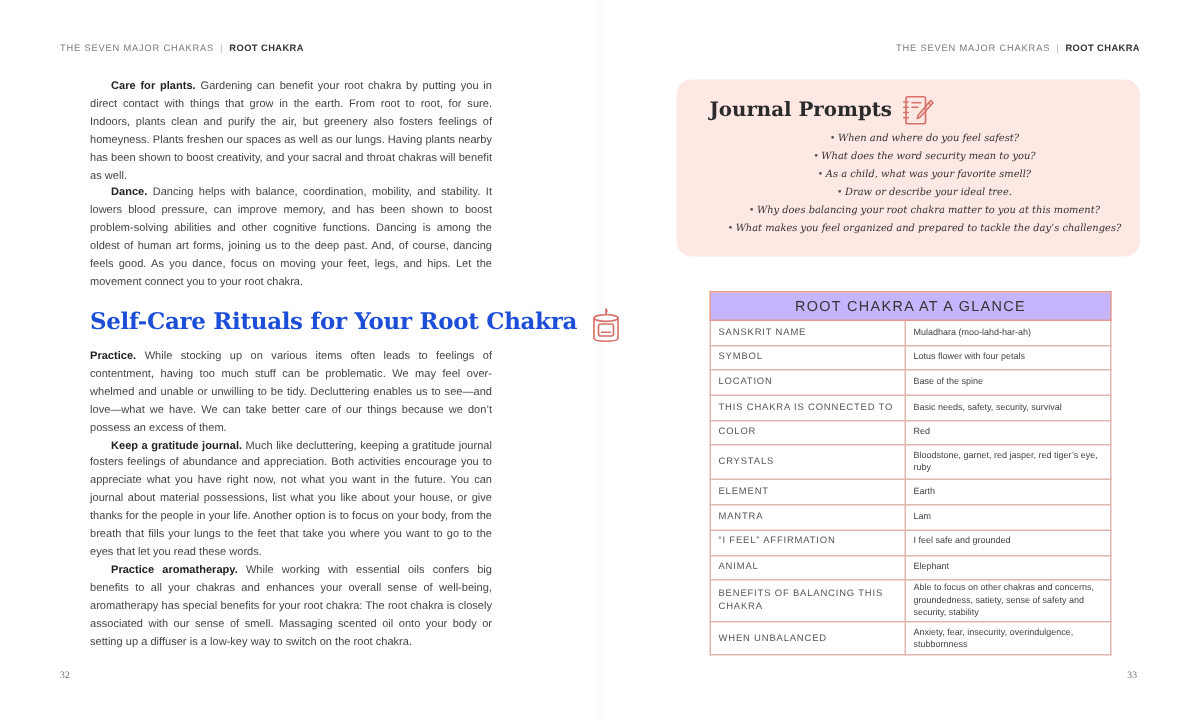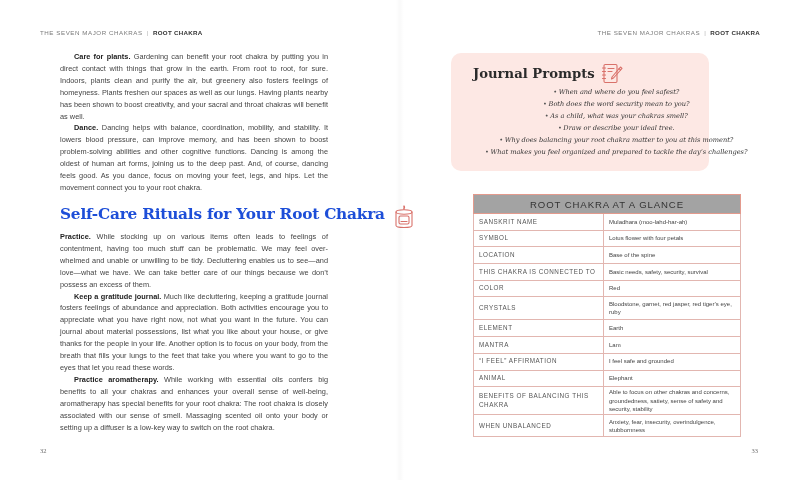--- a/index.html
+++ b/index.html
@@ -40,21 +40,21 @@
     .section-heading {
       position: absolute; left: 60px; top: 205px;
       font-family: "DejaVu Serif", serif; font-size: 15.3px; color: #1d4ed8;
       letter-spacing: -0.2px; white-space: nowrap;
       display: flex; 
     }
     .candle-icon { margin-left: 8px; width: 22px; height: 24px; display: inline-block; }
 
     
     .journal-box {
-      position: absolute; left: 51px; top: 53px; width: 258px; height: 118px;
+      position: absolute; left: 51px; top: 53px; width: 309px; height: 118px;
       background: #fde8e4; border-radius: 10px;
     }
     .journal-title {
       position: absolute; left: 22px; top: 10px;
       font-family: "DejaVu Serif", serif; font-size: 13.2px; color: #2b2b2b;
       display: flex; align-items: center; white-space: nowrap;
     }
     .notebook-icon { margin-left: 6px; width: 22px; height: 21px; display: inline-block; }
     .journal-list {
       position: absolute; left: 22px; top: 34px; width: 285px;
@@ -65,21 +65,21 @@
     .journal-list li { white-space: nowrap; text-align: center; }
     .journal-list li .bullet { font-style: normal; display: inline-block; width: 7px; color: #555; }
 
     
     .glance-table {
       position: absolute; left: 73px; top: 194px; width: 268px;
       border-collapse: collapse;
       font-size: 6.1px; color: #444;
     }
     .glance-table th {
-      background: #a3a3a3; color: #333;
+      background: #c4b5fd; color: #333;
       font-weight: normal; font-size: 9.6px; letter-spacing: 0.9px;
       height: 19px; text-align: center;
       border: 1px solid #e39a8d;
     }
     .glance-table td {
       border: 1px solid #e2b6b0;
       padding: 1px 5px;
       vertical-align: middle;
       line-height: 8.4px;
     }
@@ -152,22 +152,22 @@
           <line x1="1.5" y1="15.5" x2="4.5" y2="15.5"></line>
           <line x1="7" y1="5.5" x2="13" y2="5.5"></line>
           <line x1="7" y1="8.5" x2="11" y2="8.5"></line>
           <path d="M19.5 4 L21 5.5 L12.5 15 L10.5 16 L11 14 Z"></path>
           <line x1="18" y1="5.5" x2="19.5" y2="7"></line>
         </svg>
       </span>
     </h3>
     <ul class="journal-list">
       <li><span class="bullet">•</span><span>When and where do you feel safest?</span></li>
-      <li><span class="bullet">•</span><span>Both does the word security mean to you?</span></li>
-      <li><span class="bullet">•</span><span>As a child, what was your chakras smell?</span></li>
+      <li><span class="bullet">•</span><span>What does the word security mean to you?</span></li>
+      <li><span class="bullet">•</span><span>As a child, what was your favorite smell?</span></li>
       <li><span class="bullet">•</span><span>Draw or describe your ideal tree.</span></li>
       <li><span class="bullet">•</span><span>Why does balancing your root chakra matter to you at this moment?</span></li>
       <li><span class="bullet">•</span><span>What makes you feel organized and prepared to tackle the day’s challenges?</span></li>
     </ul>
   </div>
 
   <table class="glance-table">
     <thead>
       <tr>
         <th colspan="2">ROOT CHAKRA AT A GLANCE</th>

